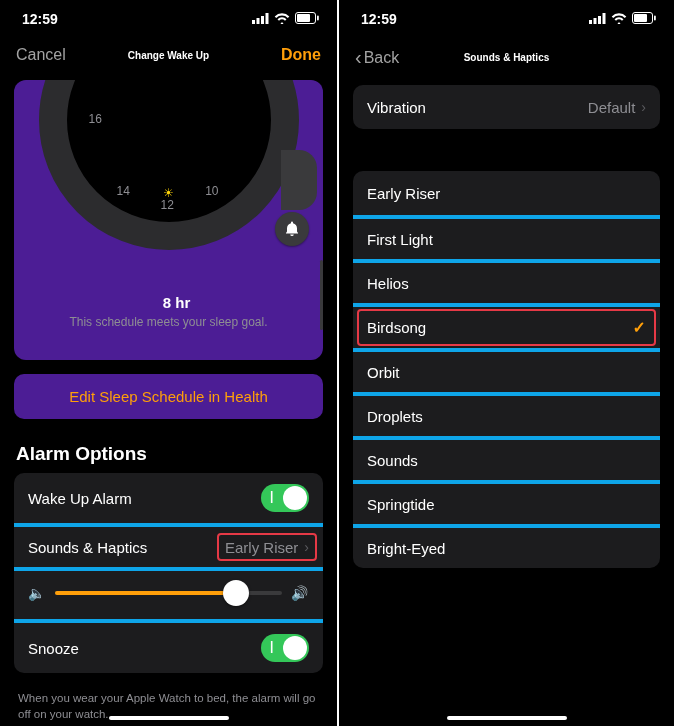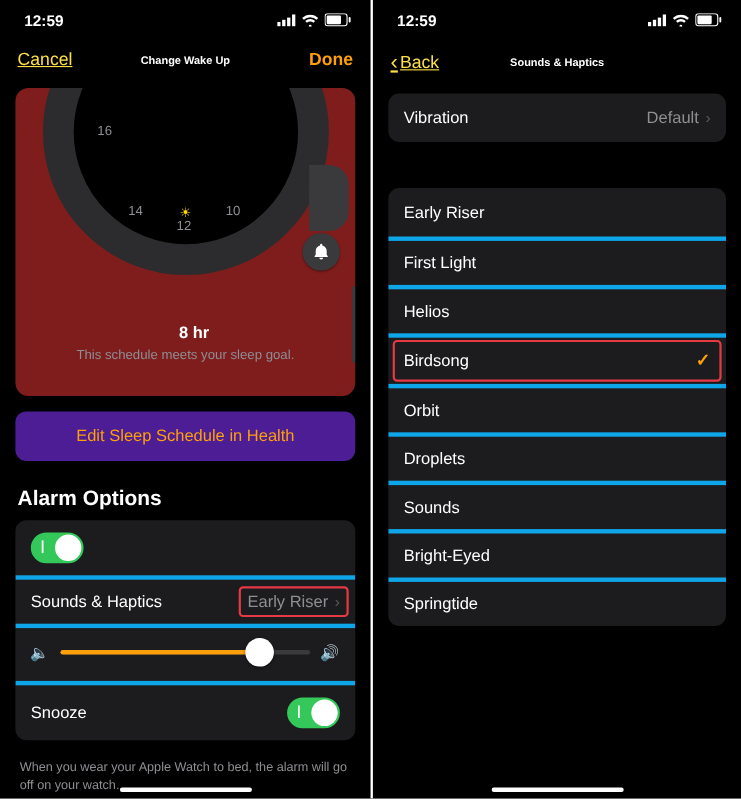--- a/index.html
+++ b/index.html
@@ -31,28 +31,28 @@
   }
   .status-icons { display: flex; gap: 5px; align-items: center; }
   
   .nav-bar {
     display: flex;
     justify-content: space-between;
     align-items: center;
     padding: 12px 16px 16px;
   }
   .nav-side { min-width: 70px; font-size: 16px; }
-  .nav-left { color: #fde047; text-align: left; display:flex; align-items:center; gap:2px;text-decoration:underline;}
+  .nav-left { color: #a3a3a3; text-align: left; display:flex; align-items:center; gap:2px;}
   .nav-right { color: #ff9f0a; text-align: right; font-weight: 600; }
   .nav-title { font-size: 10px; font-weight: 600; color: #fff; text-align:center; flex:1;}
   
   .content { padding: 0 14px; }
   
   .dial-card {
-    background: #7f1d1d;
+    background: #4c1d95;
     border-radius: 12px;
     padding: 0 0 20px;
     margin-bottom: 14px;
     position: relative;
     overflow: hidden;
     min-height: 280px;
   }
   .dial-wrap {
     position: relative;
     height: 200px;
@@ -278,20 +278,21 @@
         <div class="dial-sub">This schedule meets your sleep goal.</div>
       </div>
     </div>
 
     <div class="big-btn">Edit Sleep Schedule in Health</div>
 
     <div class="section-h">Alarm Options</div>
 
     <div class="row-group">
       <div class="row">
+        <span class="row-label">Wake Up Alarm</span>
         <span class="toggle"></span>
       </div>
       <div class="row" style="position:relative;">
         <span class="row-label">Sounds &amp; Haptics</span>
         <span class="row-value">Early Riser</span>
         <span class="chev">›</span>
         <span class="red-box-around-value"></span>
       </div>
       <div class="row slider-row">
         <span class="vol-icon">🔈</span>
@@ -377,22 +378,22 @@
         <div class="row row-sel">
           <span class="row-label">Orbit</span>
         </div>
         <div class="row row-sel">
           <span class="row-label">Droplets</span>
         </div>
         <div class="row row-sel">
           <span class="row-label">Sounds</span>
         </div>
         <div class="row row-sel">
+          <span class="row-label">Springtide</span>
+        </div>
+        <div class="row row-sel">
           <span class="row-label">Bright-Eyed</span>
-        </div>
-        <div class="row row-sel">
-          <span class="row-label">Springtide</span>
         </div>
       </div>
   </div>
 
   <div class="home-ind"></div>
 </div>
 
 </body></html>

